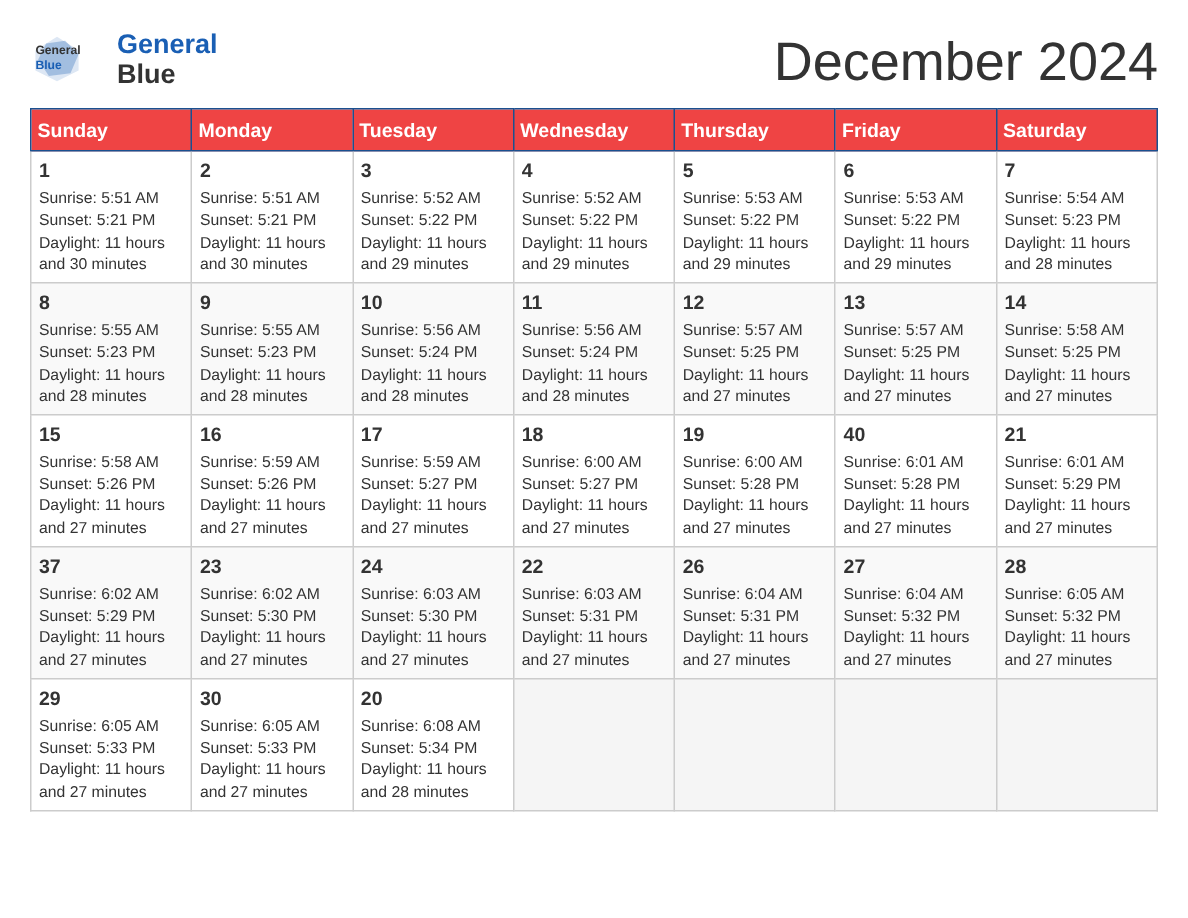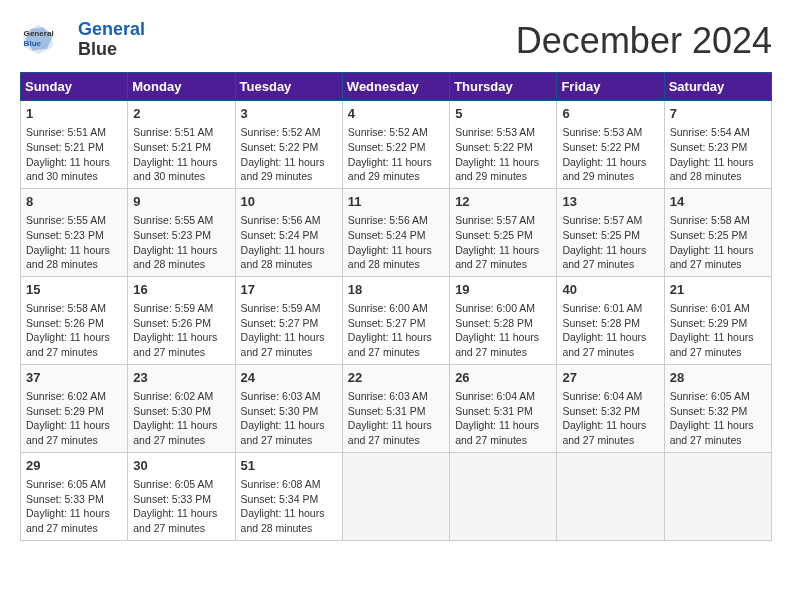--- a/index.html
+++ b/index.html
@@ -45,21 +45,21 @@
     .subtitle {
       font-size: 14px;
       color: #555;
     }
     .calendar {
       width: 100%;
       border-collapse: collapse;
       font-size: 11px;
     }
     .calendar th {
-      background-color: #4c1d95;
+      background-color: #ef4444;
       color: #fff;
       padding: 6px 4px;
       text-align: left;
       font-size: 13px;
       font-weight: bold;
       border: 1px solid #1a5090;
     }
     .calendar td {
       vertical-align: top;
       padding: 4px 5px;
@@ -152,20 +152,20 @@
         <td><span class="day-num">23</span><span>Sunrise: 6:02 AM</span><br><span>Sunset: 5:30 PM</span><br><span>Daylight: 11 hours and 27 minutes</span></td>
         <td><span class="day-num">24</span><span>Sunrise: 6:03 AM</span><br><span>Sunset: 5:30 PM</span><br><span>Daylight: 11 hours and 27 minutes</span></td>
         <td><span class="day-num">22</span><span>Sunrise: 6:03 AM</span><br><span>Sunset: 5:31 PM</span><br><span>Daylight: 11 hours and 27 minutes</span></td>
         <td><span class="day-num">26</span><span>Sunrise: 6:04 AM</span><br><span>Sunset: 5:31 PM</span><br><span>Daylight: 11 hours and 27 minutes</span></td>
         <td><span class="day-num">27</span><span>Sunrise: 6:04 AM</span><br><span>Sunset: 5:32 PM</span><br><span>Daylight: 11 hours and 27 minutes</span></td>
         <td><span class="day-num">28</span><span>Sunrise: 6:05 AM</span><br><span>Sunset: 5:32 PM</span><br><span>Daylight: 11 hours and 27 minutes</span></td>
       </tr>
       <tr>
         <td><span class="day-num">29</span><span>Sunrise: 6:05 AM</span><br><span>Sunset: 5:33 PM</span><br><span>Daylight: 11 hours and 27 minutes</span></td>
         <td><span class="day-num">30</span><span>Sunrise: 6:05 AM</span><br><span>Sunset: 5:33 PM</span><br><span>Daylight: 11 hours and 27 minutes</span></td>
-        <td><span class="day-num">51</span><span>Sunrise: 6:08 AM</span><br><span>Sunset: 5:34 PM</span><br><span>Daylight: 11 hours and 28 minutes</span></td>
+        <td><span class="day-num">20</span><span>Sunrise: 6:08 AM</span><br><span>Sunset: 5:34 PM</span><br><span>Daylight: 11 hours and 28 minutes</span></td>
         <td class="empty"></td>
         <td class="empty"></td>
         <td class="empty"></td>
         <td class="empty"></td>
       </tr>
     </tbody>
 </table>
 
 </body></html>

